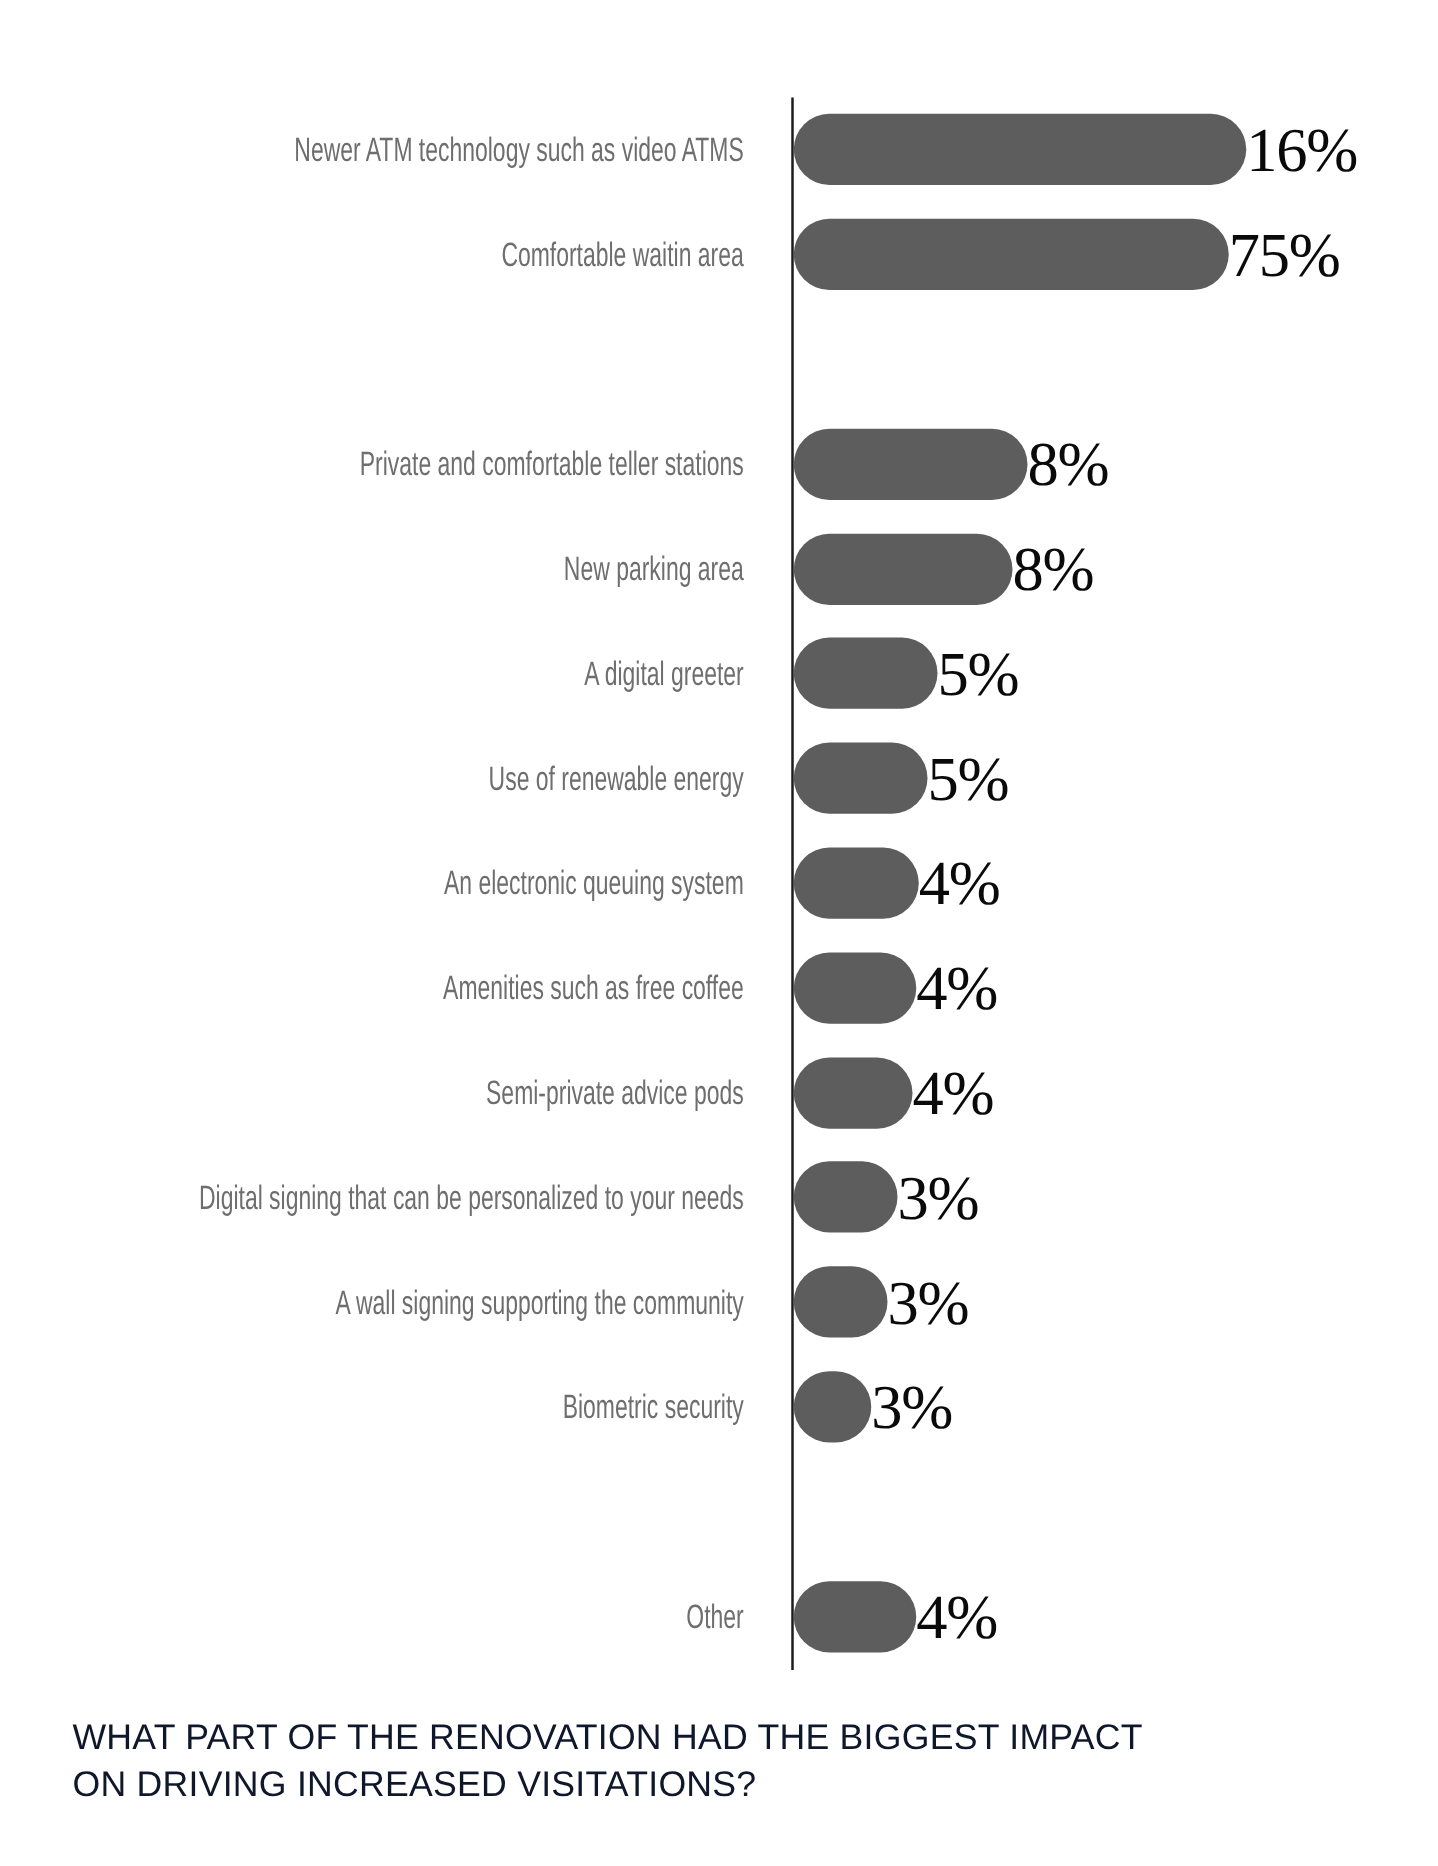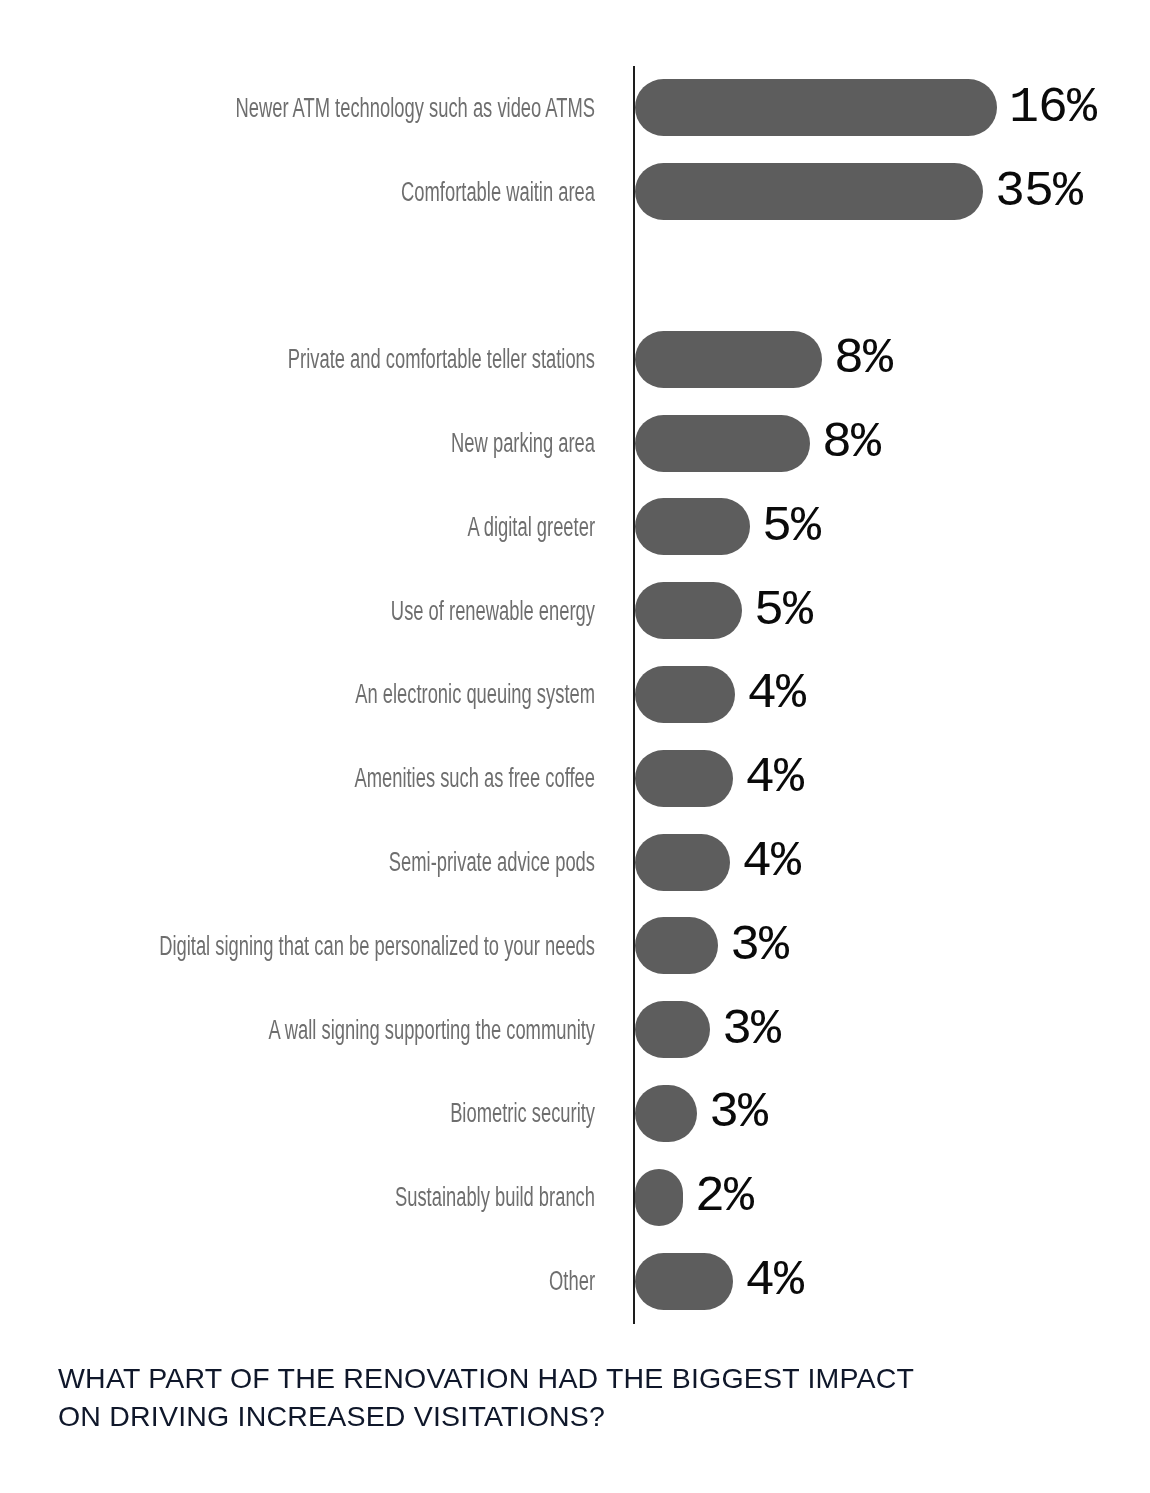--- a/index.html
+++ b/index.html
@@ -12,21 +12,21 @@
     width: 1150px;
     height: 1493px;
     position: relative;
     font-family: "Liberation Sans", sans-serif;
     overflow: hidden;
   }
 
   #chart-root {
     position: absolute;
     left: 0;
-    top: 4px;
+    top: 16px;
     width: 1150px;
     height: 1226px;
   }
 
   
   .plot-area {
     position: absolute;
     left: 0;
     top: 62px;
     width: 1150px;
@@ -88,24 +88,24 @@
   }
 
   .bar {
     background: #5d5d5d;
     border-radius: 40px;
     height: 57px;
   }
 
   .value-label {
     color: #0a0a0a;
-    font-family: Liberation Mono, monospace;
+    font-family: Liberation Serif, serif;
     font-size: 50px;
     line-height: 1;
-    margin-left: 12px;
+    margin-left: 0px;
     white-space: nowrap;
     letter-spacing: -1px;
   }
 
   
   .chart-title {
     position: absolute;
     left: 58px;
     top: 1356px;
     width: 1010px;
@@ -129,21 +129,21 @@
           <div class="cat-label">Newer ATM technology such as video ATMS</div>
           <div class="bar-wrap">
             <div class="bar" style="width: 362px;"></div>
             <div class="value-label">16%</div>
           </div>
         </div>
         <div class="bar-row" style="top: 83.8px;">
           <div class="cat-label">Comfortable waitin area</div>
           <div class="bar-wrap">
             <div class="bar" style="width: 348px;"></div>
-            <div class="value-label">35%</div>
+            <div class="value-label">75%</div>
           </div>
         </div>
         <div class="bar-row" style="top: 251.4px;">
           <div class="cat-label">Private and comfortable teller stations</div>
           <div class="bar-wrap">
             <div class="bar" style="width: 187px;"></div>
             <div class="value-label">8%</div>
           </div>
         </div>
         <div class="bar-row" style="top: 335.2px;">
@@ -202,27 +202,20 @@
             <div class="value-label">3%</div>
           </div>
         </div>
         <div class="bar-row" style="top: 1005.6px;">
           <div class="cat-label">Biometric security</div>
           <div class="bar-wrap">
             <div class="bar" style="width: 62px;"></div>
             <div class="value-label">3%</div>
           </div>
         </div>
-        <div class="bar-row" style="top: 1089.4px;">
-          <div class="cat-label">Sustainably build branch</div>
-          <div class="bar-wrap">
-            <div class="bar" style="width: 48px;"></div>
-            <div class="value-label">2%</div>
-          </div>
-        </div>
         <div class="bar-row" style="top: 1173.2px;">
           <div class="cat-label">Other</div>
           <div class="bar-wrap">
             <div class="bar" style="width: 98px;"></div>
             <div class="value-label">4%</div>
           </div>
         </div>
       </div>
   </div>
 

